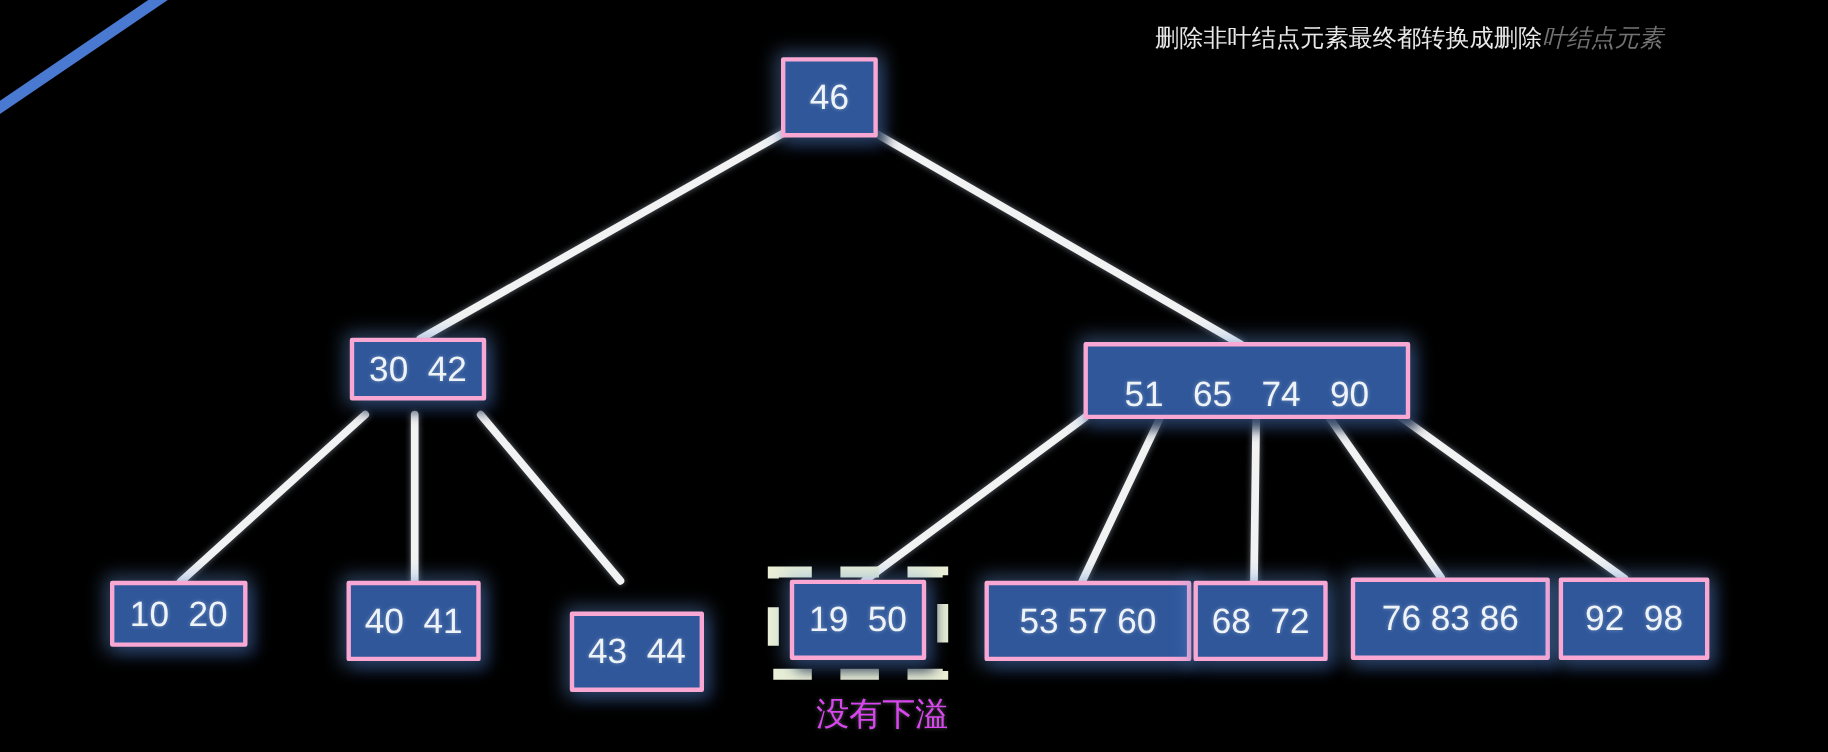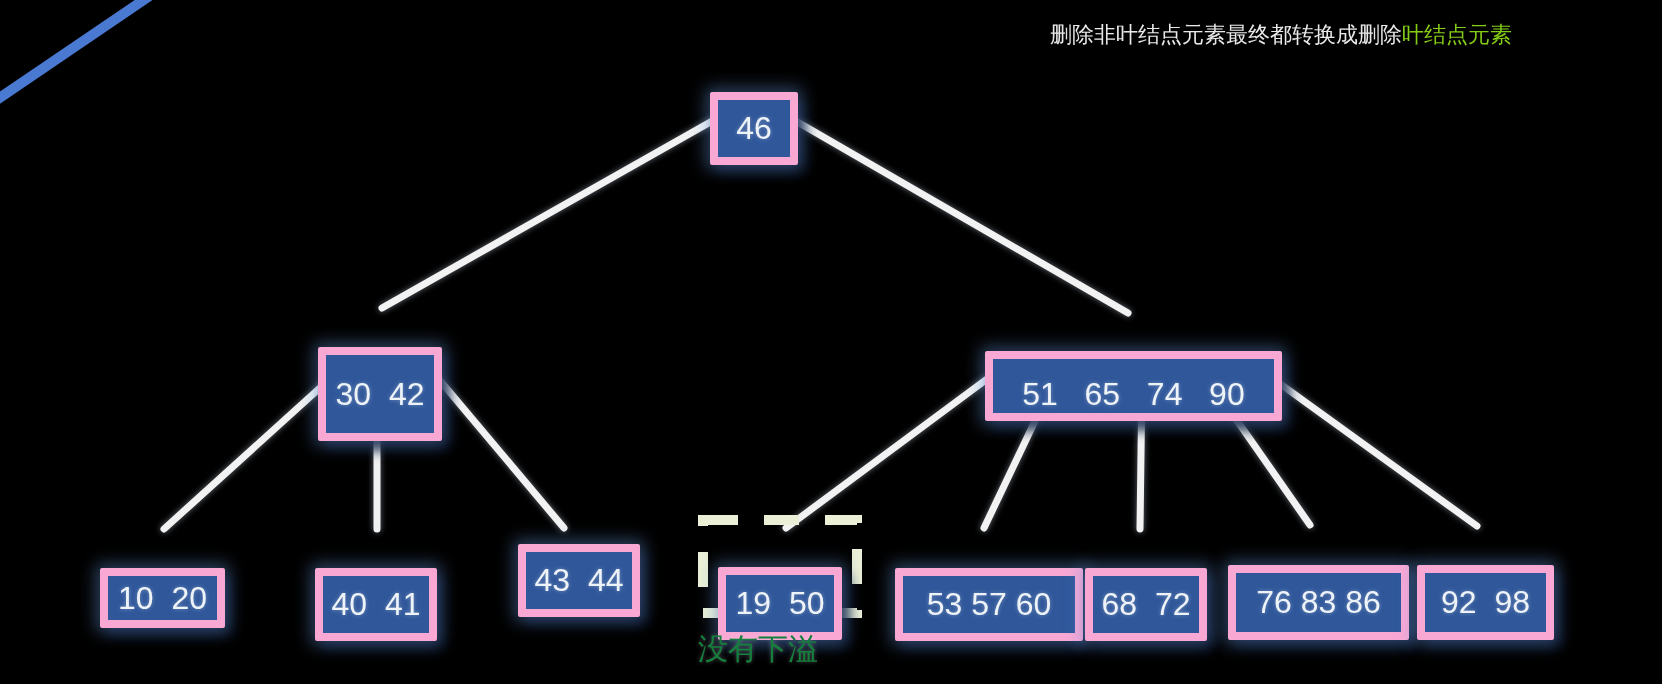--- a/index.html
+++ b/index.html
@@ -17,44 +17,43 @@
   .edge {
     stroke: #f2f2f2;
     stroke-width: 7;
     stroke-linecap: round;
     filter: drop-shadow(0 0 3px rgba(220,235,255,0.45));
   }
   .bnode {
     position: absolute;
     box-sizing: border-box;
     background: #2f579a;
-    border: 8px solid #f9a8d4;
+    border: 4px solid #f9a8d4;
     border-radius: 2px;
     display: flex; align-items: center; justify-content: center;
     color: #eef3f8;
     font-size: 32px;
     white-space: pre;
     box-shadow: 0 0 16px 5px rgba(105,155,225,0.40), 7px 9px 12px rgba(8,16,34,0.9);
     text-shadow: 0 0 4px rgba(255,255,255,0.35);
-    margin-top: 40px;
   }
   .annotation {
     position: absolute;
     top: 20px; right: 150px;
     font-size: 22px;
     letter-spacing: 0px;
     color: #e9e9e9;
     white-space: nowrap;
   }
-  .annotation .red { color: #84cc16; }
+  .annotation .red { color: #737373; font-style: italic; }
   .caption {
     position: absolute;
     left: 698px; top: 629px; width: 164px;
-    text-align: left;
-    color: #15803d;
+    text-align: right;
+    color: #d946ef;
     font-size: 30px;
     white-space: nowrap;
     text-shadow: 0 0 4px rgba(255,255,255,0.3);
   }
 </style>
 </head>
 <body>
 
 <svg id="edge-layer" viewBox="0 0 1662 684" xmlns="http://www.w3.org/2000/svg">
 
@@ -77,37 +76,37 @@
 </svg>
 
 <div class="annotation">
   <span>删除非叶结点元素最终都转换成删除</span><span class="red">叶结点元素</span>
 </div>
 
 <div class="bnode" style="left:710px; top:52px; width:88px; height:73px;">
   <span>46</span>
 </div>
 
-<div class="bnode" style="left:318px; top:307px; width:124px; height:94px;">
+<div class="bnode" style="left:318px; top:307px; width:124px; height:57px;">
   <span>30  42</span>
 </div>
 
 <div class="bnode" style="left:985px; top:311px; width:297px; height:70px;align-items:flex-end;">
   <span>51   65   74   90</span>
 </div>
 
 <div class="bnode" style="left:100px; top:528px; width:125px; height:60px;">
   <span>10  20</span>
 </div>
 
 <div class="bnode" style="left:315px; top:528px; width:122px; height:73px;">
   <span>40  41</span>
 </div>
 
-<div class="bnode" style="left:518px; top:504px; width:122px; height:73px;">
+<div class="bnode" style="left:518px; top:556px; width:122px; height:73px;">
   <span>43  44</span>
 </div>
 
 <div class="bnode" style="left:718px; top:527px; width:124px; height:73px;">
   <span>19  50</span>
 </div>
 
 <div class="bnode" style="left:895px; top:528px; width:188px; height:73px;">
   <span>53 57 60</span>
 </div>

